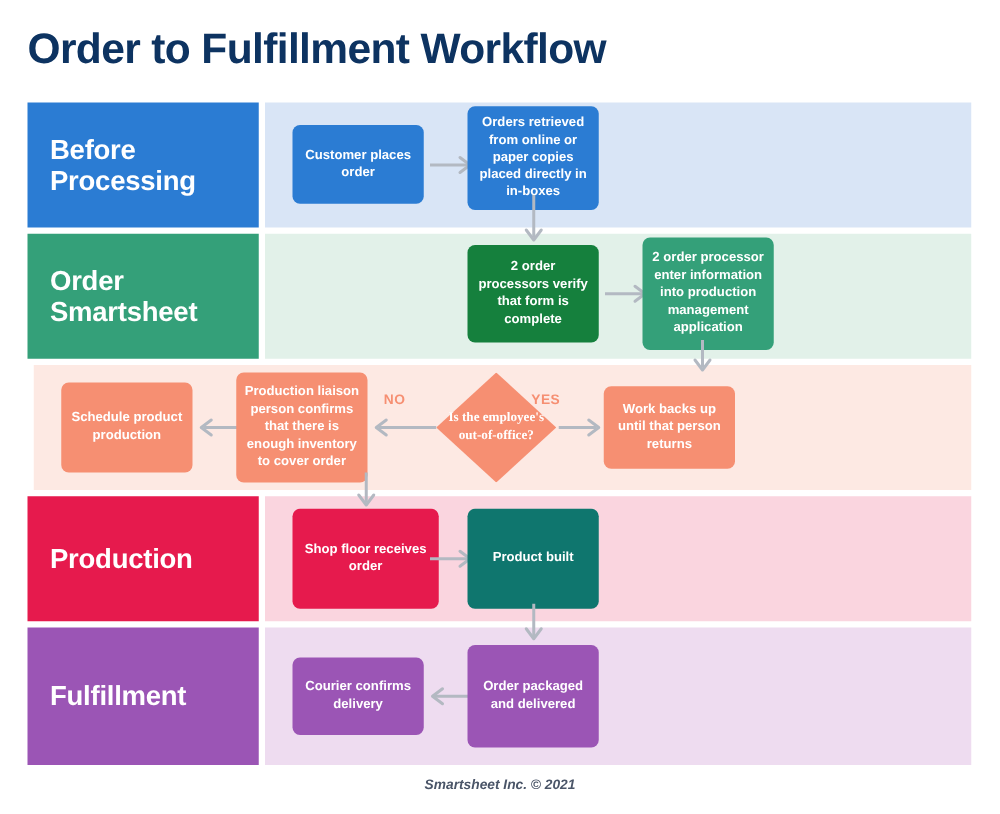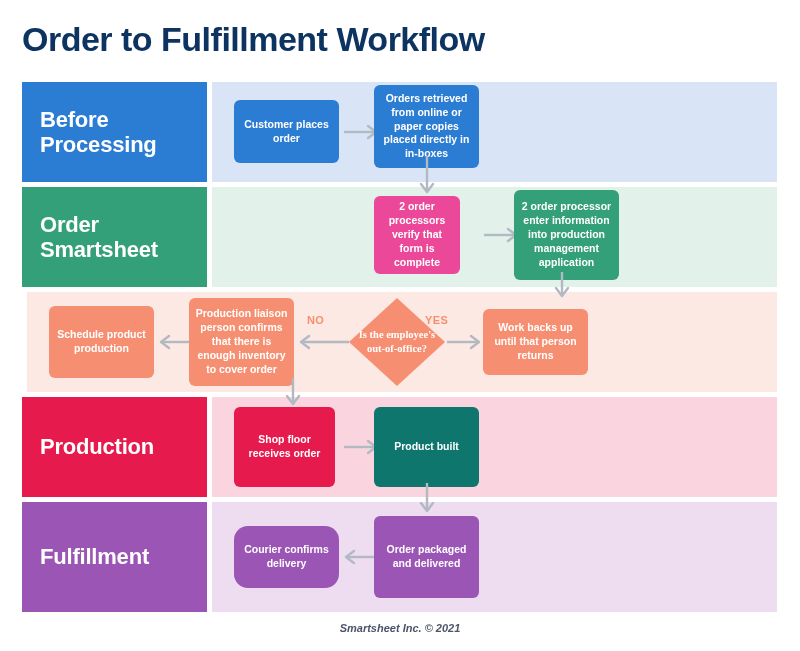--- a/index.html
+++ b/index.html
@@ -137,21 +137,21 @@
       </div>
 
       <div class="node" id="n1b" style="left: 162px; top: 3px; width: 105px; height: 83px; background: rgb(43, 124, 211);">Orders retrieved from online or paper copies placed directly in in-boxes</div>
     </div>
   </div>
 
   <div class="lane" id="lane-2" style="top:187px; height:100px;">
     <div class="lane-header" id="lane-2-header" style="background: rgb(52, 160, 121);">Order Smartsheet</div>
     <div class="lane-body" id="lane-2-body" style="background: rgb(226, 241, 233);">
 
-      <div class="node" id="n2a" style="left: 162px; top: 9px; width: 86px; height: 78px; background: #ec4899;">2 order processors verify that form is complete</div>
+      <div class="node" id="n2a" style="left: 162px; top: 9px; width: 105px; height: 78px; background: #15803d;">2 order processors verify that form is complete</div>
 
       <div class="conn" id="c2" style="left:272px; top:40px;">
         <svg width="38" height="16" viewBox="0 0 38 16">
           <path d="M0,8 L30,8" stroke="#b3b9c2" stroke-width="2.4" fill="none"></path>
           <path d="M24,2 L32,8 L24,14" stroke="#b3b9c2" stroke-width="2.4" fill="none" stroke-linecap="round" stroke-linejoin="round"></path>
         </svg>
       </div>
 
       <div class="node" id="n2b" style="left: 302px; top: 3px; width: 105px; height: 90px; background: rgb(52, 160, 121);">2 order processor enter information into production management application</div>
     </div>
@@ -195,38 +195,38 @@
       </div>
 
       <div class="node" id="n3c" style="left: 456px; top: 17px; width: 105px; height: 66px; background: rgb(246, 143, 114);">Work backs up until that person returns</div>
     </div>
   </div>
 
   <div class="lane" id="lane-4" style="top:397px; height:100px;border-radius:18px;">
     <div class="lane-header" id="lane-4-header" style="background: rgb(230, 26, 77);">Production</div>
     <div class="lane-body" id="lane-4-body" style="background: rgb(250, 213, 223);">
 
-      <div class="node" id="n4a" style="left: 22px; top: 10px; width: 101px; height: 80px; background: rgb(230, 26, 77);">Shop floor receives order</div>
+      <div class="node" id="n4a" style="left: 22px; top: 10px; width: 117px; height: 80px; background: rgb(230, 26, 77);">Shop floor receives order</div>
 
       <div class="conn" id="c6" style="left:132px; top:42px;">
         <svg width="38" height="16" viewBox="0 0 38 16">
           <path d="M0,8 L30,8" stroke="#b3b9c2" stroke-width="2.4" fill="none"></path>
           <path d="M24,2 L32,8 L24,14" stroke="#b3b9c2" stroke-width="2.4" fill="none" stroke-linecap="round" stroke-linejoin="round"></path>
         </svg>
       </div>
 
       <div class="node" id="n4b" style="left: 162px; top: 10px; width: 105px; height: 80px; background: #0f766e;">Product built</div>
     </div>
   </div>
 
   <div class="lane" id="lane-5" style="top:502px; height:110px;">
     <div class="lane-header" id="lane-5-header" style="background: rgb(155, 85, 181);">Fulfillment</div>
     <div class="lane-body" id="lane-5-body" style="background: rgb(238, 220, 240);">
 
-      <div class="node" id="n5a" style="left: 22px; top: 24px; width: 105px; height: 62px; background: rgb(155, 85, 181); border-radius: 14px;">Courier confirms delivery</div>
+      <div class="node" id="n5a" style="left: 22px; top: 24px; width: 105px; height: 62px; background: rgb(155, 85, 181);">Courier confirms delivery</div>
 
       <div class="conn" id="c7" style="left:132px; top:47px;">
         <svg width="34" height="16" viewBox="0 0 34 16">
           <path d="M4,8 L34,8" stroke="#b3b9c2" stroke-width="2.4" fill="none"></path>
           <path d="M10,2 L2,8 L10,14" stroke="#b3b9c2" stroke-width="2.4" fill="none" stroke-linecap="round" stroke-linejoin="round"></path>
         </svg>
       </div>
 
       <div class="node" id="n5b" style="left: 162px; top: 14px; width: 105px; height: 82px; background: rgb(155, 85, 181);">Order packaged and delivered</div>
     </div>

